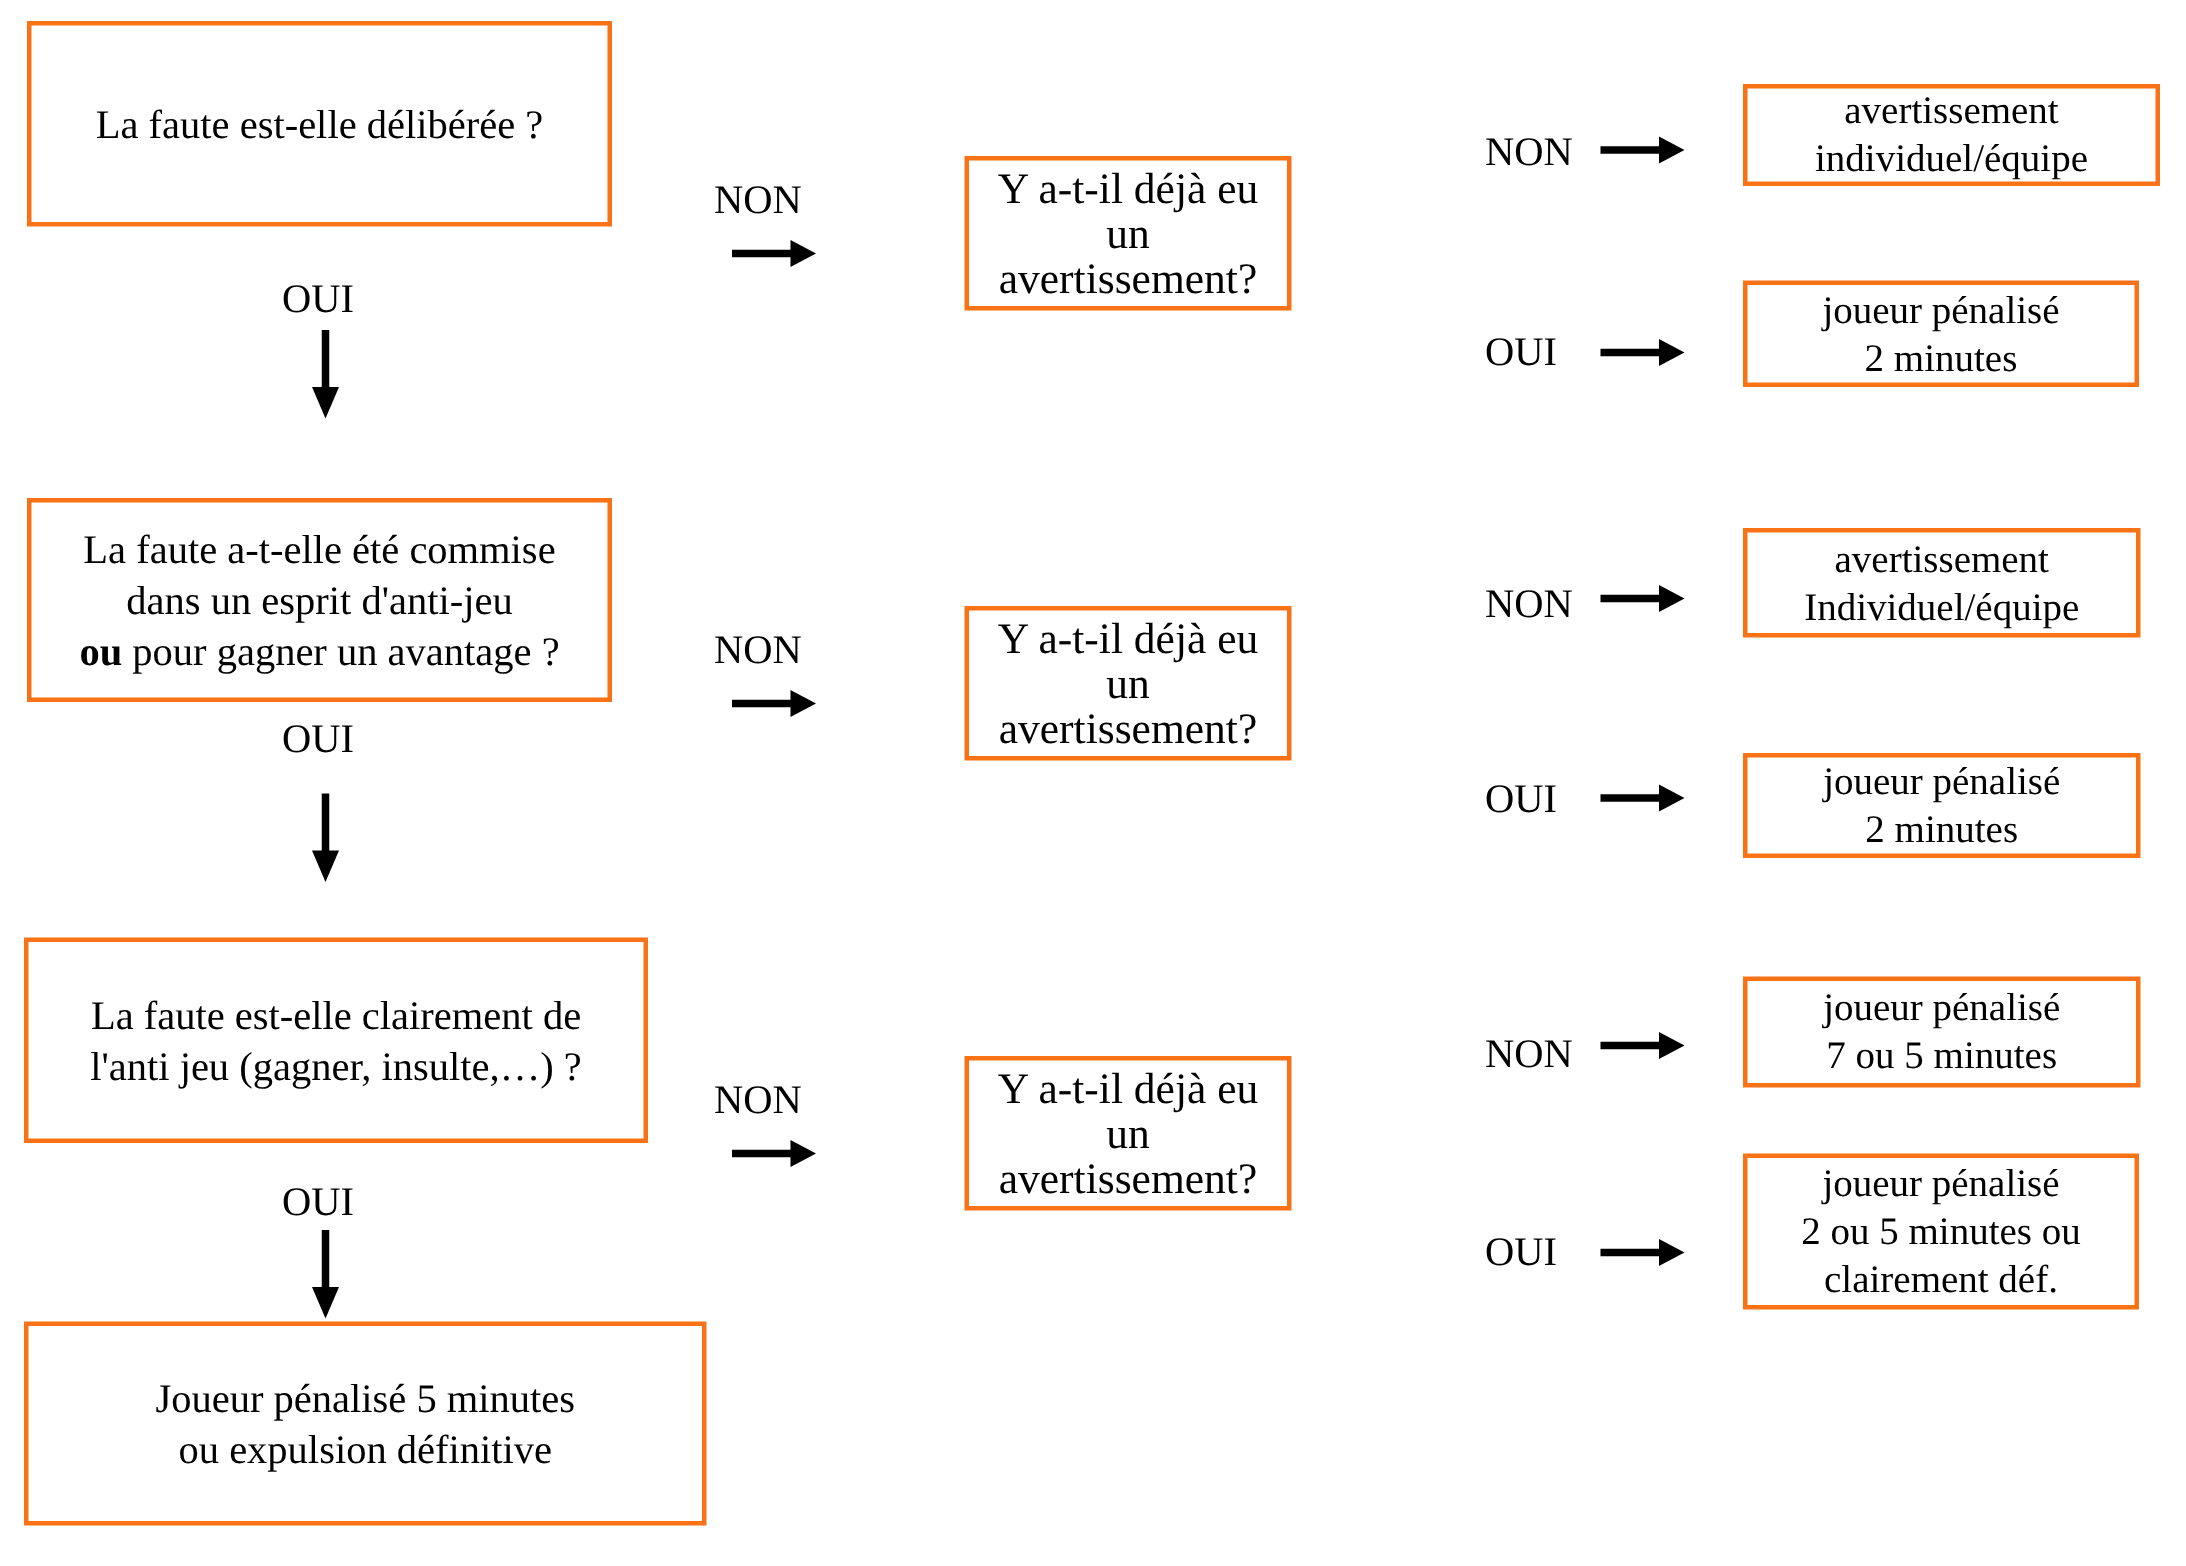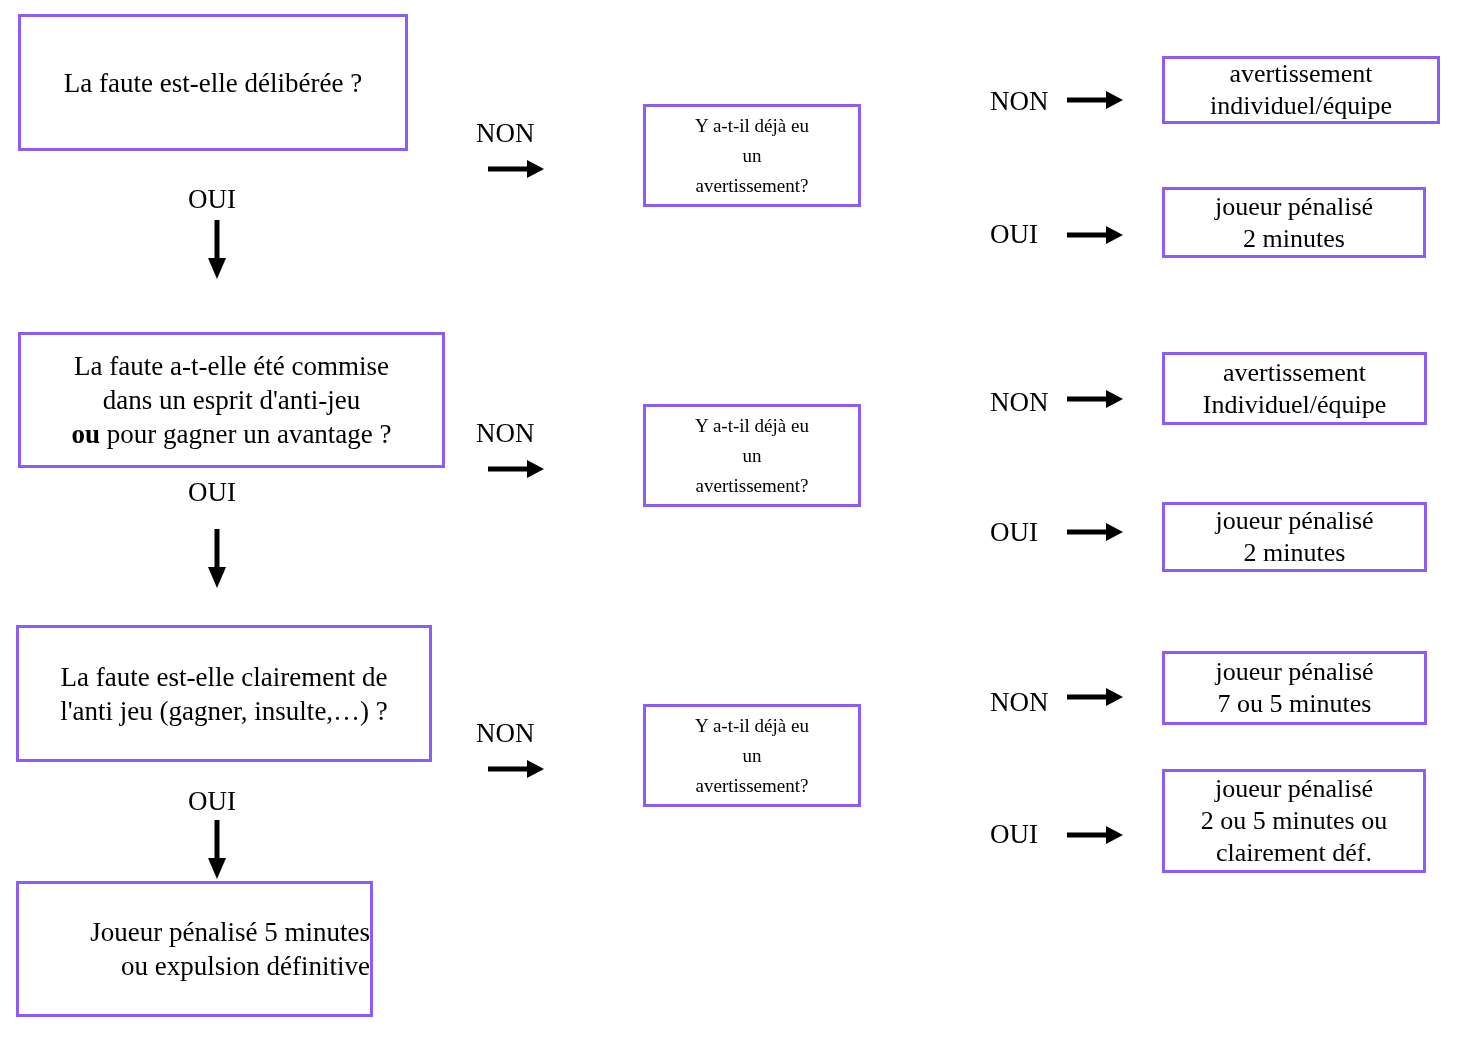--- a/index.html
+++ b/index.html
@@ -11,30 +11,30 @@
     position: relative;
     width: 1457px;
     height: 1044px;
     background: #ffffff;
     font-family: "Liberation Serif", "DejaVu Serif", serif;
     color: #000000;
     overflow: hidden;
   }
   .box {
     position: absolute;
-    border: 3px solid #8b5cf6;
+    border: 3px solid #f97316;
     box-sizing: border-box;
     display: flex;
     flex-direction: column;
     justify-content: center;
     text-align: center;
     background: #ffffff;
   }
   .qbox  { font-size: 27px; line-height: 34px; }
-  .mbox  { font-size: 19px; line-height: 30px; }
+  .mbox  { font-size: 29px; line-height: 30px; }
   .rbox  { font-size: 26px; line-height: 32px; }
   .branch-label {
     position: absolute;
     width: 70px;
     font-size: 27px;
     line-height: 27px;
     text-align: left;
     white-space: nowrap;
   }
   .arrow {
@@ -54,21 +54,21 @@
 
   <div class="branch-label" style="left:188px; top:186px;">OUI</div>
 
   <div class="arrow" style="left:202px; top:218px;">
     <svg width="30" height="62" viewBox="0 0 30 62" xmlns="http://www.w3.org/2000/svg">
       <line x1="15" y1="2" x2="15" y2="42" stroke="#000000" stroke-width="5"></line>
       <polygon points="6,40 24,40 15,61" fill="#000000"></polygon>
     </svg>
   </div>
 
-  <div class="box qbox" style="left:18px; top:332px; width:427px; height:136px;text-align:center;">
+  <div class="box qbox" style="left:18px; top:332px; width:390px; height:136px;text-align:center;">
     <div>La faute a-t-elle été commise</div>
     <div>dans un esprit d'anti-jeu</div>
     <div><b>ou</b><span> pour gagner un avantage ?</span></div>
   </div>
 
   <div class="branch-label" style="left:188px; top:479px;">OUI</div>
 
   <div class="arrow" style="left:202px; top:527px;">
     <svg width="30" height="62" viewBox="0 0 30 62" xmlns="http://www.w3.org/2000/svg">
       <line x1="15" y1="2" x2="15" y2="42" stroke="#000000" stroke-width="5"></line>
@@ -83,21 +83,21 @@
 
   <div class="branch-label" style="left:188px; top:788px;">OUI</div>
 
   <div class="arrow" style="left:202px; top:818px;">
     <svg width="30" height="62" viewBox="0 0 30 62" xmlns="http://www.w3.org/2000/svg">
       <line x1="15" y1="2" x2="15" y2="42" stroke="#000000" stroke-width="5"></line>
       <polygon points="6,40 24,40 15,61" fill="#000000"></polygon>
     </svg>
   </div>
 
-  <div class="box qbox" style="left:16px; top:881px; width:357px; height:136px;align-items:flex-end;">
+  <div class="box qbox" style="left:16px; top:881px; width:455px; height:136px;">
     <div>Joueur pénalisé 5 minutes</div>
     <div>ou expulsion définitive</div>
   </div>
 
   <div class="branch-label" style="left:476px; top:120px;">NON</div>
   <div class="arrow" style="left:487px; top:157px;">
     <svg width="58" height="24" viewBox="0 0 58 24" xmlns="http://www.w3.org/2000/svg">
       <line x1="1" y1="12" x2="41" y2="12" stroke="#000000" stroke-width="5"></line>
       <polygon points="40,3 40,21 57,12" fill="#000000"></polygon>
     </svg>

